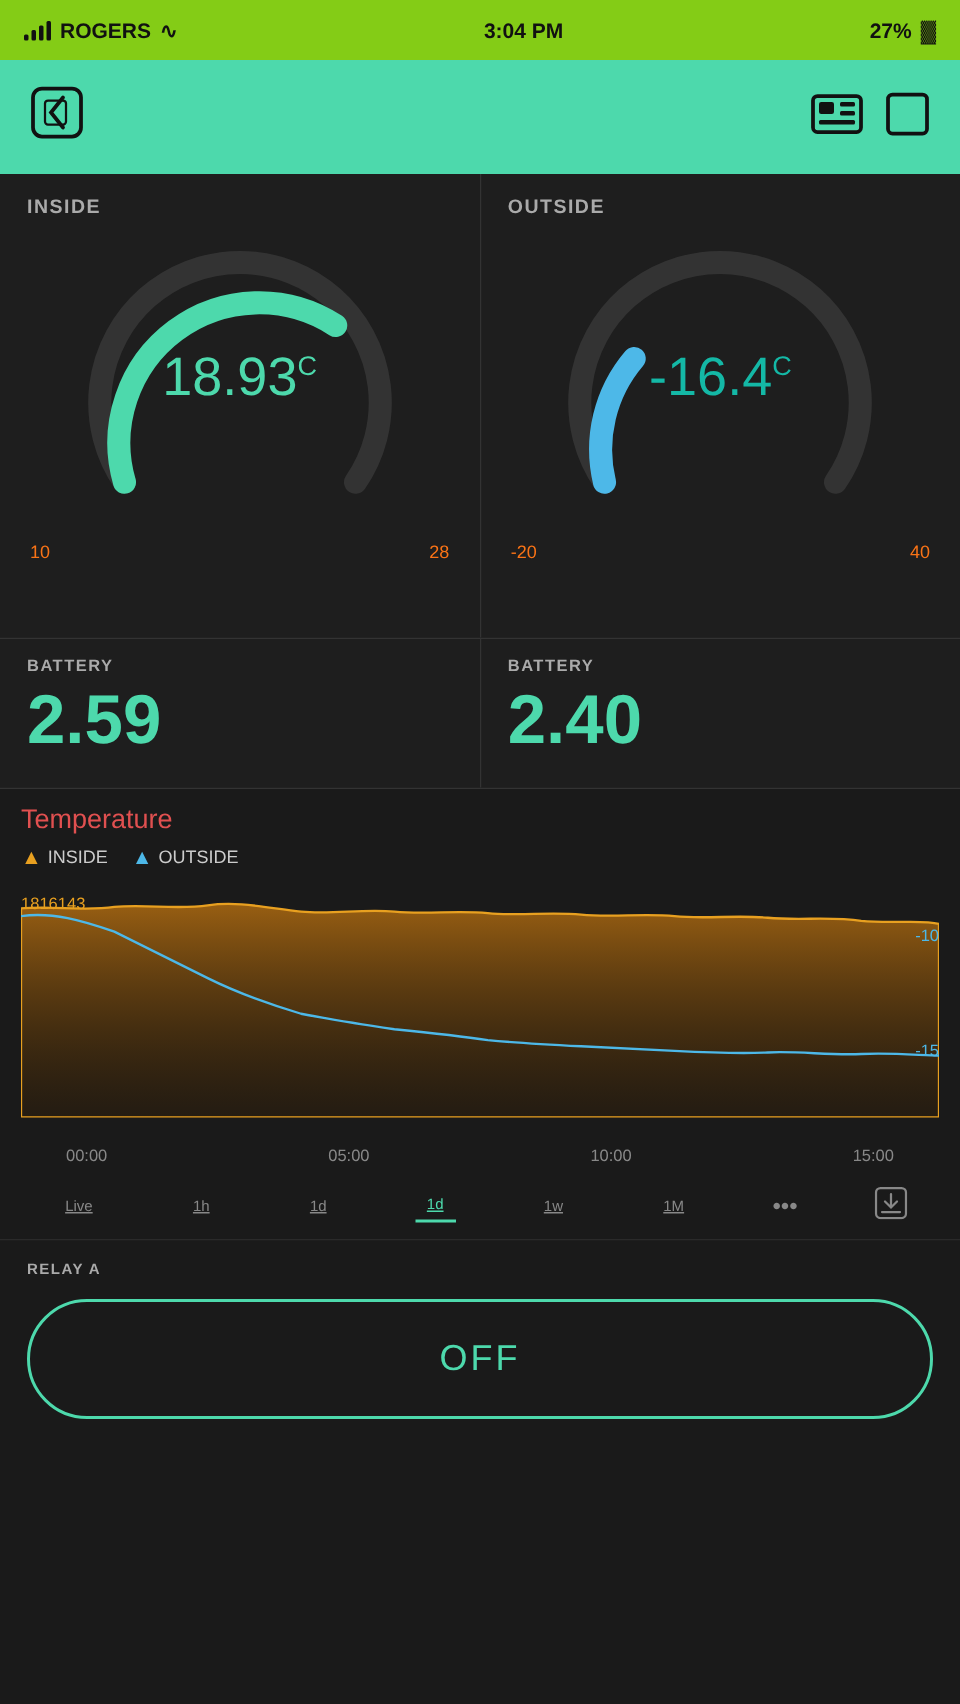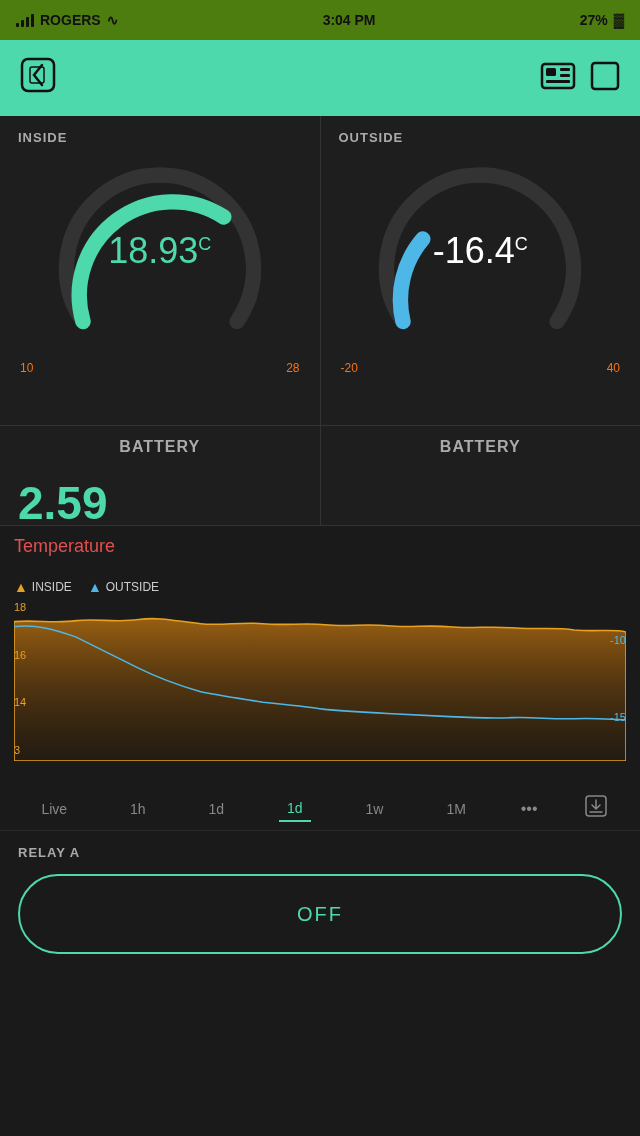--- a/index.html
+++ b/index.html
@@ -7,21 +7,21 @@
     body {
       width: 640px;
       height: 1136px;
       background: #1a1a1a;
       font-family: -apple-system, 'Helvetica Neue', Arial, sans-serif;
       overflow: hidden;
     }
 
     
     .status-bar {
-      background: #4d7c0f;
+      background: #84cc16;
       height: 40px;
       display: flex;
       align-items: center;
       justify-content: space-between;
       padding: 0 16px;
       color: #111;
       font-size: 14px;
       font-weight: 600;
     }
     .status-left, .status-right {
@@ -110,21 +110,21 @@
       margin-top: -10px;
     }
     .gauge-temp {
       font-size: 36px;
       font-weight: 300;
     }
     .gauge-temp sup {
       font-size: 18px;
     }
     .gauge-inside .gauge-temp { color: #4dd9ac; }
-    .gauge-outside .gauge-temp { color: #ffffff; }
+    .gauge-outside .gauge-temp { color: #14b8a6; }
     .gauge-range {
       display: flex;
       justify-content: space-between;
       width: 100%;
       color: #f97316;
       font-size: 12px;
       padding: 0 10px;
       margin-top: -10px;
     }
 
@@ -136,43 +136,42 @@
     }
     .battery-panel {
       flex: 1;
       background: #1e1e1e;
       padding: 12px 18px;
       border-right: 1px solid #333;
     }
     .battery-panel:last-child { border-right: none; }
     .battery-label {
       color: #aaa;
-      font-size: 16px;
+      font-size: 11px;
       font-weight: 600;
       letter-spacing: 1px;
-      margin-bottom: 24px;
-      text-align: center;
+      margin-bottom: 6px;
     }
     .battery-value {
       color: #4dd9ac;
       font-size: 46px;
       font-weight: 700;
       line-height: 1;
     }
 
     
     .chart-section {
       background: #1a1a1a;
       padding: 10px 14px 4px;
     }
     .chart-title {
       color: #e05050;
       font-size: 18px;
       font-weight: 500;
-      margin-bottom: 22px;
+      margin-bottom: 6px;
     }
     .chart-legend {
       display: flex;
       gap: 16px;
       margin-bottom: 6px;
       font-size: 12px;
       color: #ccc;
     }
     .legend-item {
       display: flex;
@@ -187,24 +186,24 @@
       height: 180px;
       width: 100%;
     }
     .chart-svg {
       width: 100%;
       height: 160px;
     }
     .chart-y-labels {
       position: absolute;
       left: 0;
-      top: 0;
+      top: 12px;
       height: 155px;
       display: flex;
-      flex-direction: column;
+      flex-direction: row;
       justify-content: space-between;
       color: #888;
       font-size: 11px;
     }
     .chart-x-labels {
       display: flex;
       justify-content: space-between;
       color: #888;
       font-size: 11px;
       padding: 2px 30px 0 30px;
@@ -215,24 +214,25 @@
     .time-controls {
       display: flex;
       align-items: center;
       justify-content: space-around;
       padding: 10px 10px 8px;
       background: #1a1a1a;
       border-bottom: 1px solid #2a2a2a;
     }
     .time-btn {
       color: #888;
-      font-size: 14px;
+      font-size: 10px;
       font-weight: 500;
       cursor: pointer;
       padding: 4px 8px;
+      text-decoration: underline;
     }
     .time-btn.active {
       color: #4dd9ac;
       border-bottom: 2px solid #4dd9ac;
     }
     .time-dots {
       color: #888;
       font-size: 16px;
       cursor: pointer;
     }
@@ -242,33 +242,33 @@
       cursor: pointer;
     }
 
     
     .relay-section {
       padding: 14px 18px;
       background: #1a1a1a;
     }
     .relay-label {
       color: #aaa;
-      font-size: 13px;
+      font-size: 10px;
       font-weight: 600;
       letter-spacing: 1px;
       margin-bottom: 14px;
     }
     .relay-button {
       width: 100%;
       height: 80px;
       border-radius: 40px;
       border: 2px solid #4dd9ac;
       background: transparent;
       color: #4dd9ac;
-      font-size: 20px;
+      font-size: 24px;
       font-weight: 400;
       letter-spacing: 2px;
       cursor: pointer;
       display: flex;
       align-items: center;
       justify-content: center;
     }
   </style>
 </head>
 <body>
@@ -362,20 +362,21 @@
   </div>
 </div>
 
 <div class="battery-section">
   <div class="battery-panel">
     <div class="battery-label">BATTERY</div>
     <div class="battery-value">2.59</div>
   </div>
   <div class="battery-panel">
     <div class="battery-label">BATTERY</div>
+    <div class="battery-value">2.40</div>
   </div>
 </div>
 
 <div class="chart-section">
   <div class="chart-title">Temperature</div>
   <div class="chart-legend">
     <div class="legend-item">
       <span class="legend-dot-inside">▲</span>
       <span>INSIDE</span>
     </div>
@@ -407,20 +408,26 @@
           <stop offset="100%" stop-color="#3a2000" stop-opacity="0.3"></stop>
         </linearGradient>
       </defs>
 
       <path d="M 0 20 C 20 18, 40 22, 60 19 C 80 17, 100 21, 120 18 C 140 15, 160 20, 180 22 C 200 24, 220 20, 240 22 C 260 24, 280 21, 300 23 C 320 25, 340 22, 360 24 C 380 26, 400 23, 420 25 C 440 27, 460 24, 480 26 C 500 28, 520 25, 540 28 C 560 30, 580 27, 590 30 L 590 155 L 0 155 Z" fill="url(#insideGrad)" stroke="#e8a020" stroke-width="1.5"></path>
 
       <path d="M 0 25 C 20 22, 40 28, 60 35 C 80 45, 100 55, 120 65 C 140 75, 160 82, 180 88 C 200 92, 220 95, 240 98 C 260 100, 280 102, 300 105 C 320 107, 340 108, 360 109 C 380 110, 400 111, 420 112 C 440 113, 460 114, 480 113 C 500 112, 520 115, 540 114 C 560 113, 580 115, 590 115" fill="none" stroke="#4db8e8" stroke-width="1.5"></path>
     </svg>
   </div>
 
+  <div class="chart-x-labels">
+    <span>00:00</span>
+    <span>05:00</span>
+    <span>10:00</span>
+    <span>15:00</span>
+  </div>
 </div>
 
 <div class="time-controls">
   <span class="time-btn">Live</span>
   <span class="time-btn">1h</span>
   <span class="time-btn">1d</span>
   <span class="time-btn active">1d</span>
   <span class="time-btn">1w</span>
   <span class="time-btn">1M</span>
   <span class="time-dots">•••</span>

